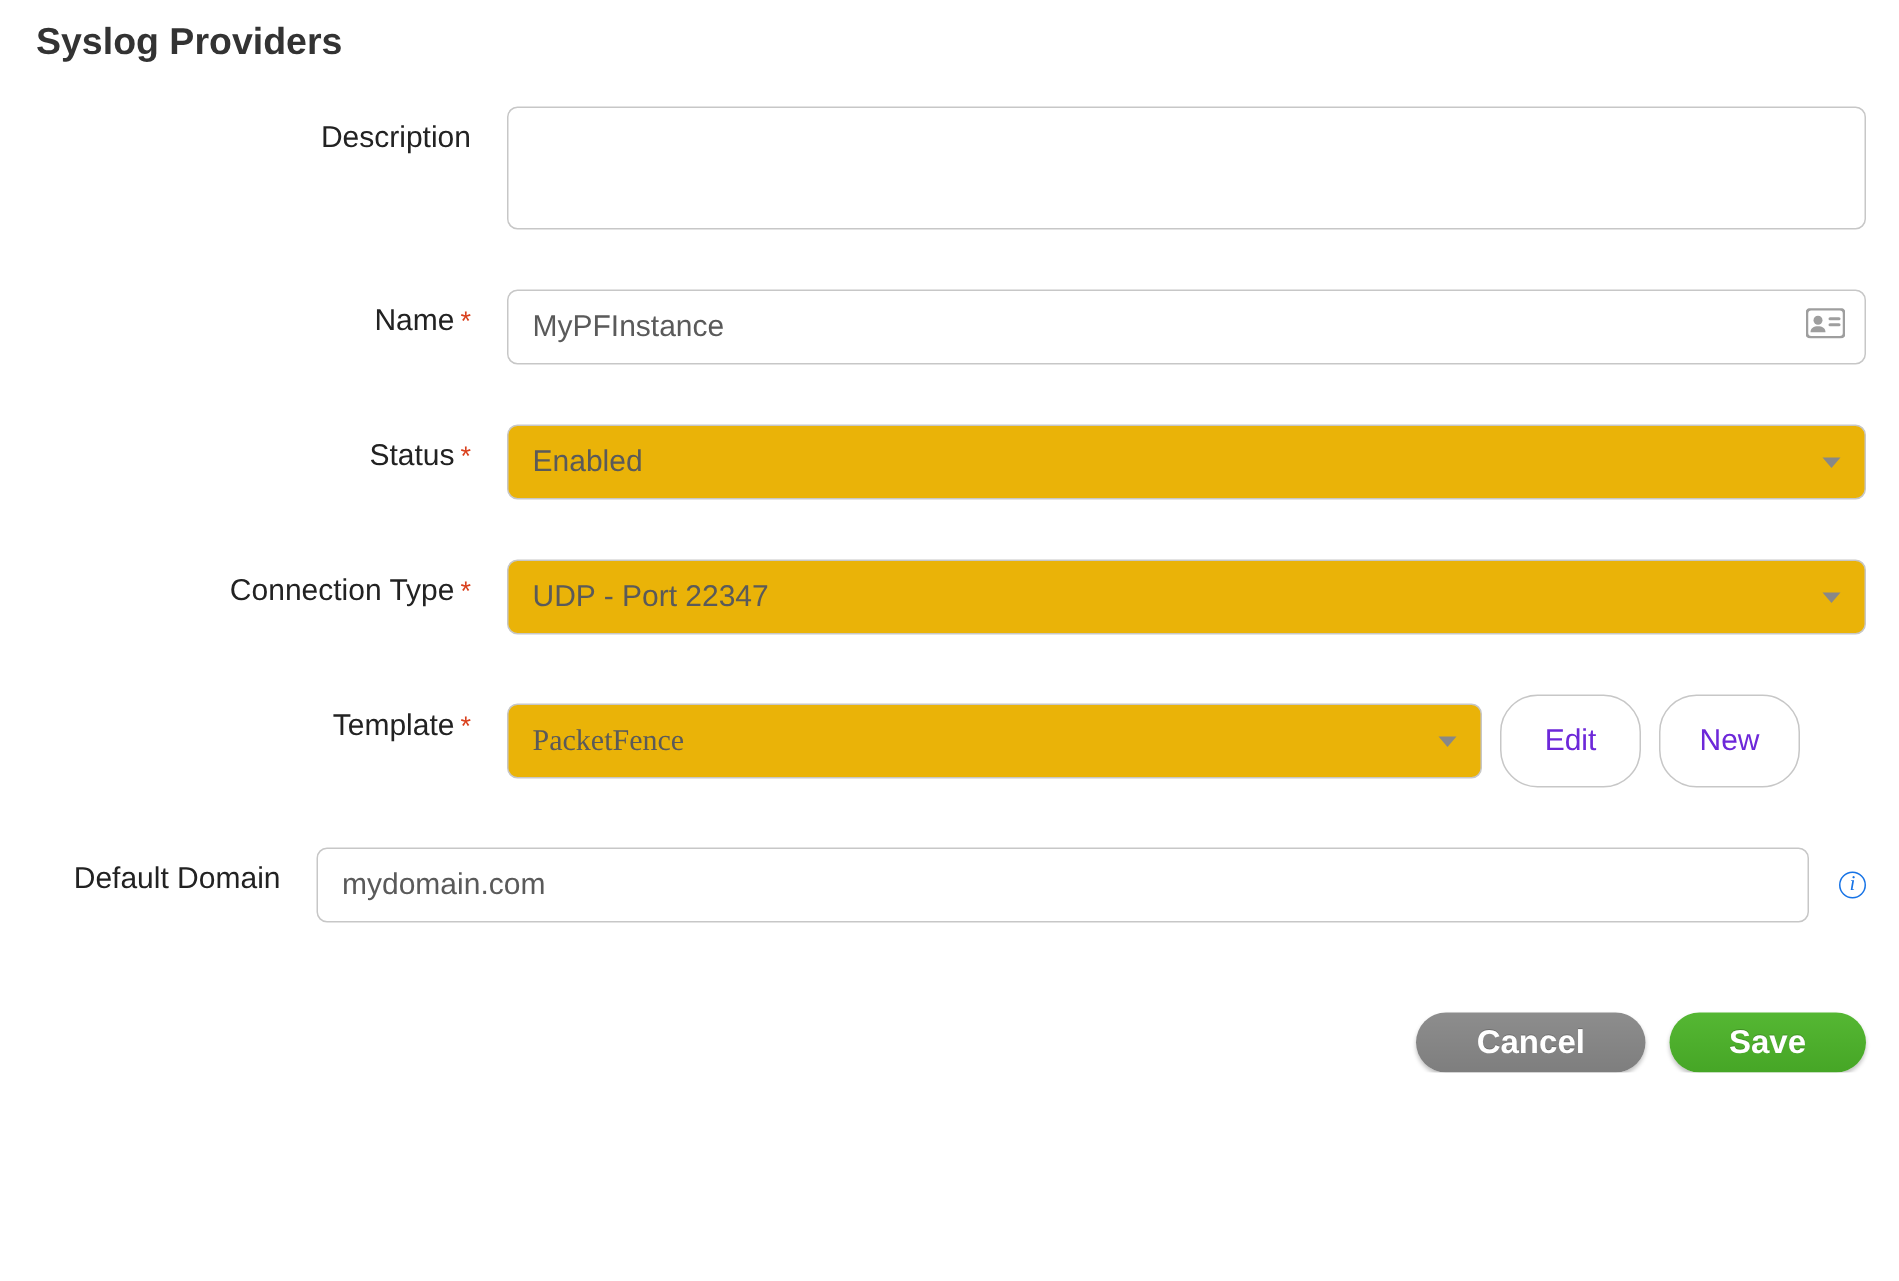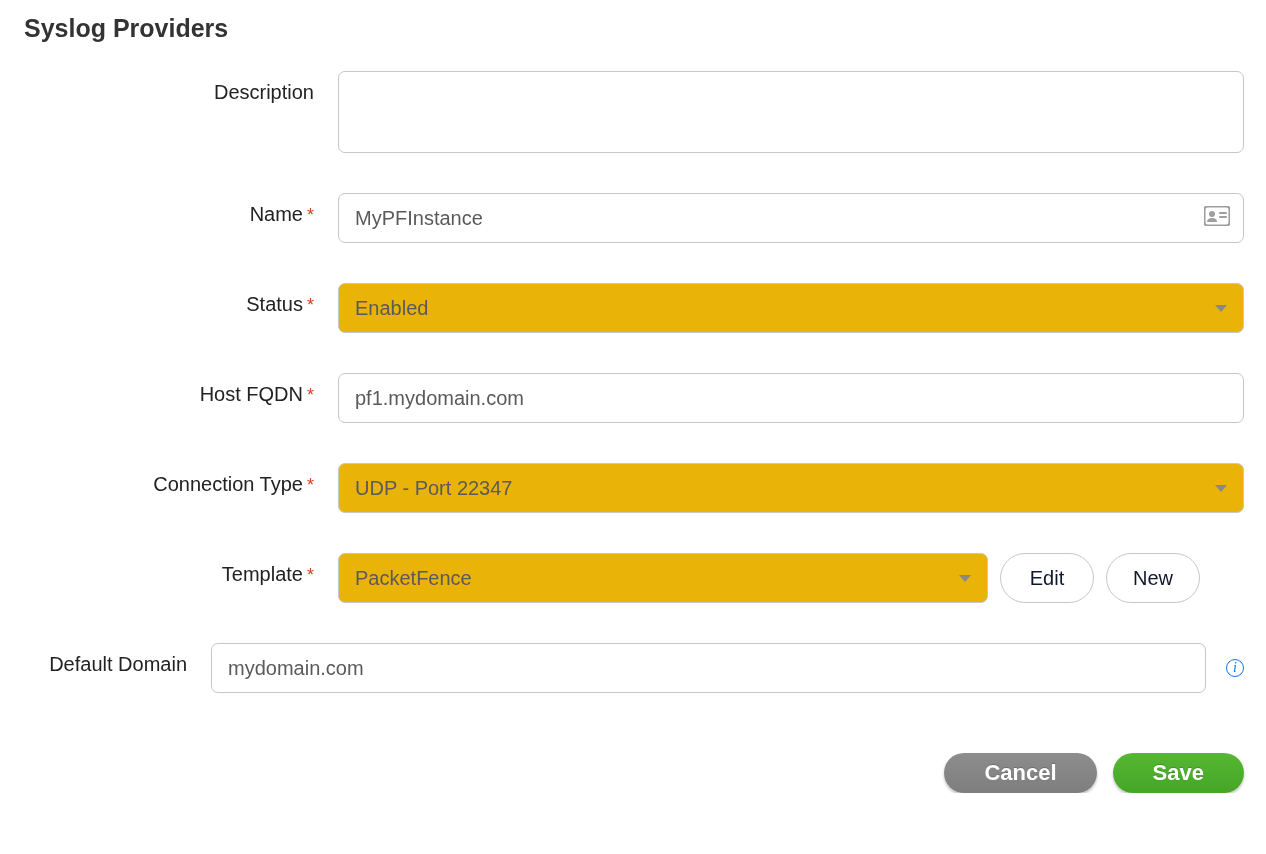--- a/index.html
+++ b/index.html
@@ -76,28 +76,28 @@
     background: #eab308;
   }
   .caret {
     width: 0; height: 0;
     border-left: 6px solid transparent;
     border-right: 6px solid transparent;
     border-top: 7px solid #888;
   }
 
   .pill-btn {
-    height: 50px;
+    height: 62px;
     min-width: 94px;
     padding: 0 26px;
     border: 1px solid #c7c7c7;
     border-radius: 25px;
     background: #fff;
     font-size: 20px;
-    color: #0f172a;
+    color: #6d28d9;
     cursor: pointer;
     font-family: inherit;
   }
 
   .info-icon {
     width: 18px; height: 18px;
     display: inline-flex;
     align-items: center;
     justify-content: center;
     color: #1673e6;
@@ -182,49 +182,41 @@
     <div class="field-col">
       <div class="select-wrap">
         <div class="select-display">
           <span>Enabled</span>
           <span class="caret"></span>
         </div>
       </div>
     </div>
   </div>
 
-  <div class="row">
-    <div class="label-col">
-      <span>Host FQDN</span><span class="req">*</span>
-    </div>
-    <div class="field-col">
-      <input class="input" type="text" value="pf1.mydomain.com" style="">
-    </div>
-  </div>
 
   <div class="row">
     <div class="label-col">
       <span>Connection Type</span><span class="req">*</span>
     </div>
     <div class="field-col">
       <div class="select-wrap">
         <div class="select-display">
           <span>UDP - Port 22347</span>
           <span class="caret"></span>
         </div>
       </div>
     </div>
   </div>
 
   <div class="row">
     <div class="label-col">
       <span>Template</span><span class="req">*</span>
     </div>
     <div class="field-col">
-      <div class="select-wrap narrow" style="max-width:650px;">
+      <div class="select-wrap narrow" style="max-width:650px;font-family:Liberation Serif, serif;">
         <div class="select-display">
           <span>PacketFence</span>
           <span class="caret"></span>
         </div>
       </div>
       <button class="pill-btn">Edit</button>
       <button class="pill-btn">New</button>
     </div>
   </div>
 

